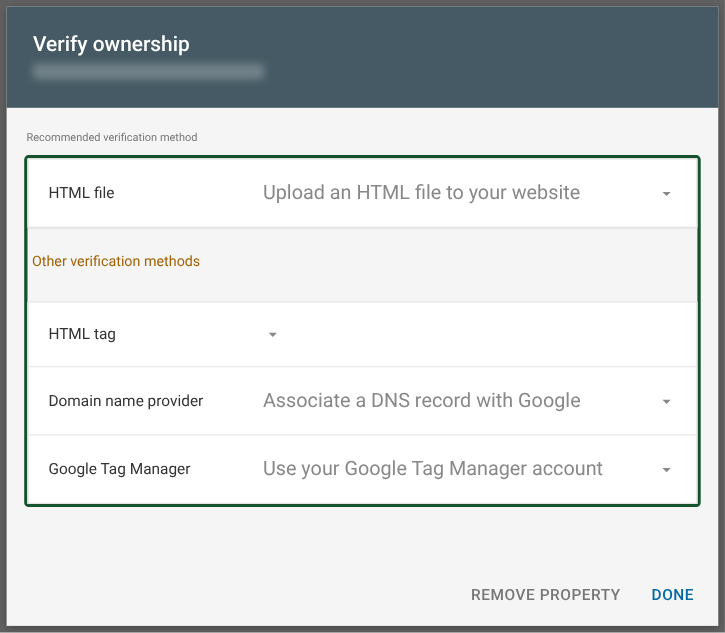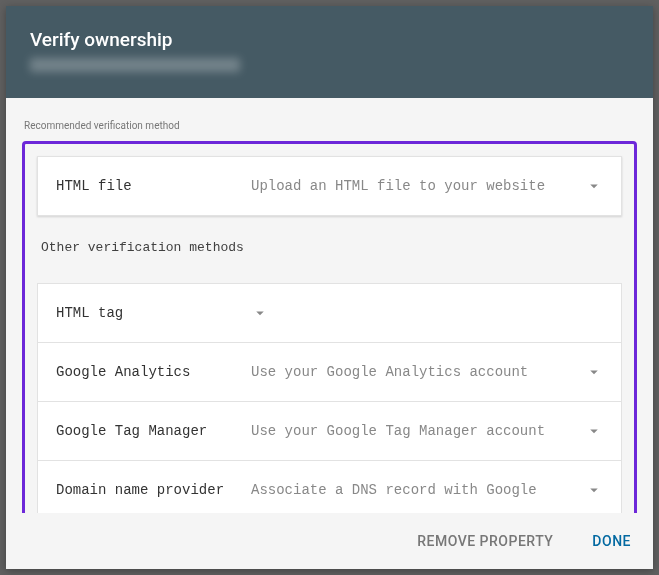--- a/index.html
+++ b/index.html
@@ -46,24 +46,23 @@
       flex: 1;
       padding: 18px 16px 0;
       overflow: auto;
     }
     .section-label {
       font-size: 10px;
       color: #777;
       margin: 4px 2px 10px;
     }
     .highlight-box {
-      border: 3px solid #6d28d9;
+      border: 3px solid #14532d;
       border-radius: 4px;
-      padding: 12px;
-      font-family: Liberation Mono, monospace;
+      padding: 0;
     }
     .method-card {
       background: #fff;
       display: flex;
       align-items: center;
       padding: 20px 18px;
       border: 1px solid #e2e2e2;
       cursor: pointer;
     }
     .method-card.recommended {
@@ -79,41 +78,41 @@
     .methods-list .method-card:first-child {
       border-top: 1px solid #e2e2e2;
     }
     .method-name {
       font-size: 14px;
       color: #333;
       width: 195px;
       flex-shrink: 0;
     }
     .method-desc {
-      font-size: 14px;
+      font-size: 18px;
       color: #888;
       flex: 1;
     }
     .chevron {
       color: #888;
       flex-shrink: 0;
       width: 18px;
       height: 18px;
     }
     .other-label {
       font-size: 13px;
-      color: #404040;
+      color: #a16207;
       padding: 20px 4px 16px;
     }
     .footer {
       display: flex;
       justify-content: flex-end;
       align-items: center;
       padding: 16px 20px;
-      gap: 35px;
+      gap: 24px;
     }
     .footer-btn {
       background: none;
       border: none;
       font-family: inherit;
       font-size: 14px;
       font-weight: 500;
       letter-spacing: 0.5px;
       cursor: pointer;
       padding: 4px 2px;
@@ -150,36 +149,29 @@
       <div class="other-label">Other verification methods</div>
 
       <div class="methods-list">
         <div class="method-card">
           <div class="method-name">HTML tag</div>
           <svg class="chevron" viewBox="0 0 24 24">
               <path fill="currentColor" d="M7 10l5 5 5-5z"></path>
             </svg>
         </div>
         <div class="method-card">
-          <div class="method-name">Google Analytics</div>
-          <div class="method-desc">Use your Google Analytics account</div>
+          <div class="method-name">Domain name provider</div>
+          <div class="method-desc">Associate a DNS record with Google</div>
           <svg class="chevron" viewBox="0 0 24 24">
               <path fill="currentColor" d="M7 10l5 5 5-5z"></path>
             </svg>
         </div>
         <div class="method-card">
           <div class="method-name">Google Tag Manager</div>
           <div class="method-desc">Use your Google Tag Manager account</div>
-          <svg class="chevron" viewBox="0 0 24 24">
-              <path fill="currentColor" d="M7 10l5 5 5-5z"></path>
-            </svg>
-        </div>
-        <div class="method-card">
-          <div class="method-name">Domain name provider</div>
-          <div class="method-desc">Associate a DNS record with Google</div>
           <svg class="chevron" viewBox="0 0 24 24">
               <path fill="currentColor" d="M7 10l5 5 5-5z"></path>
             </svg>
         </div>
       </div>
 
     </div>
   </div>
 
   <div class="footer">

